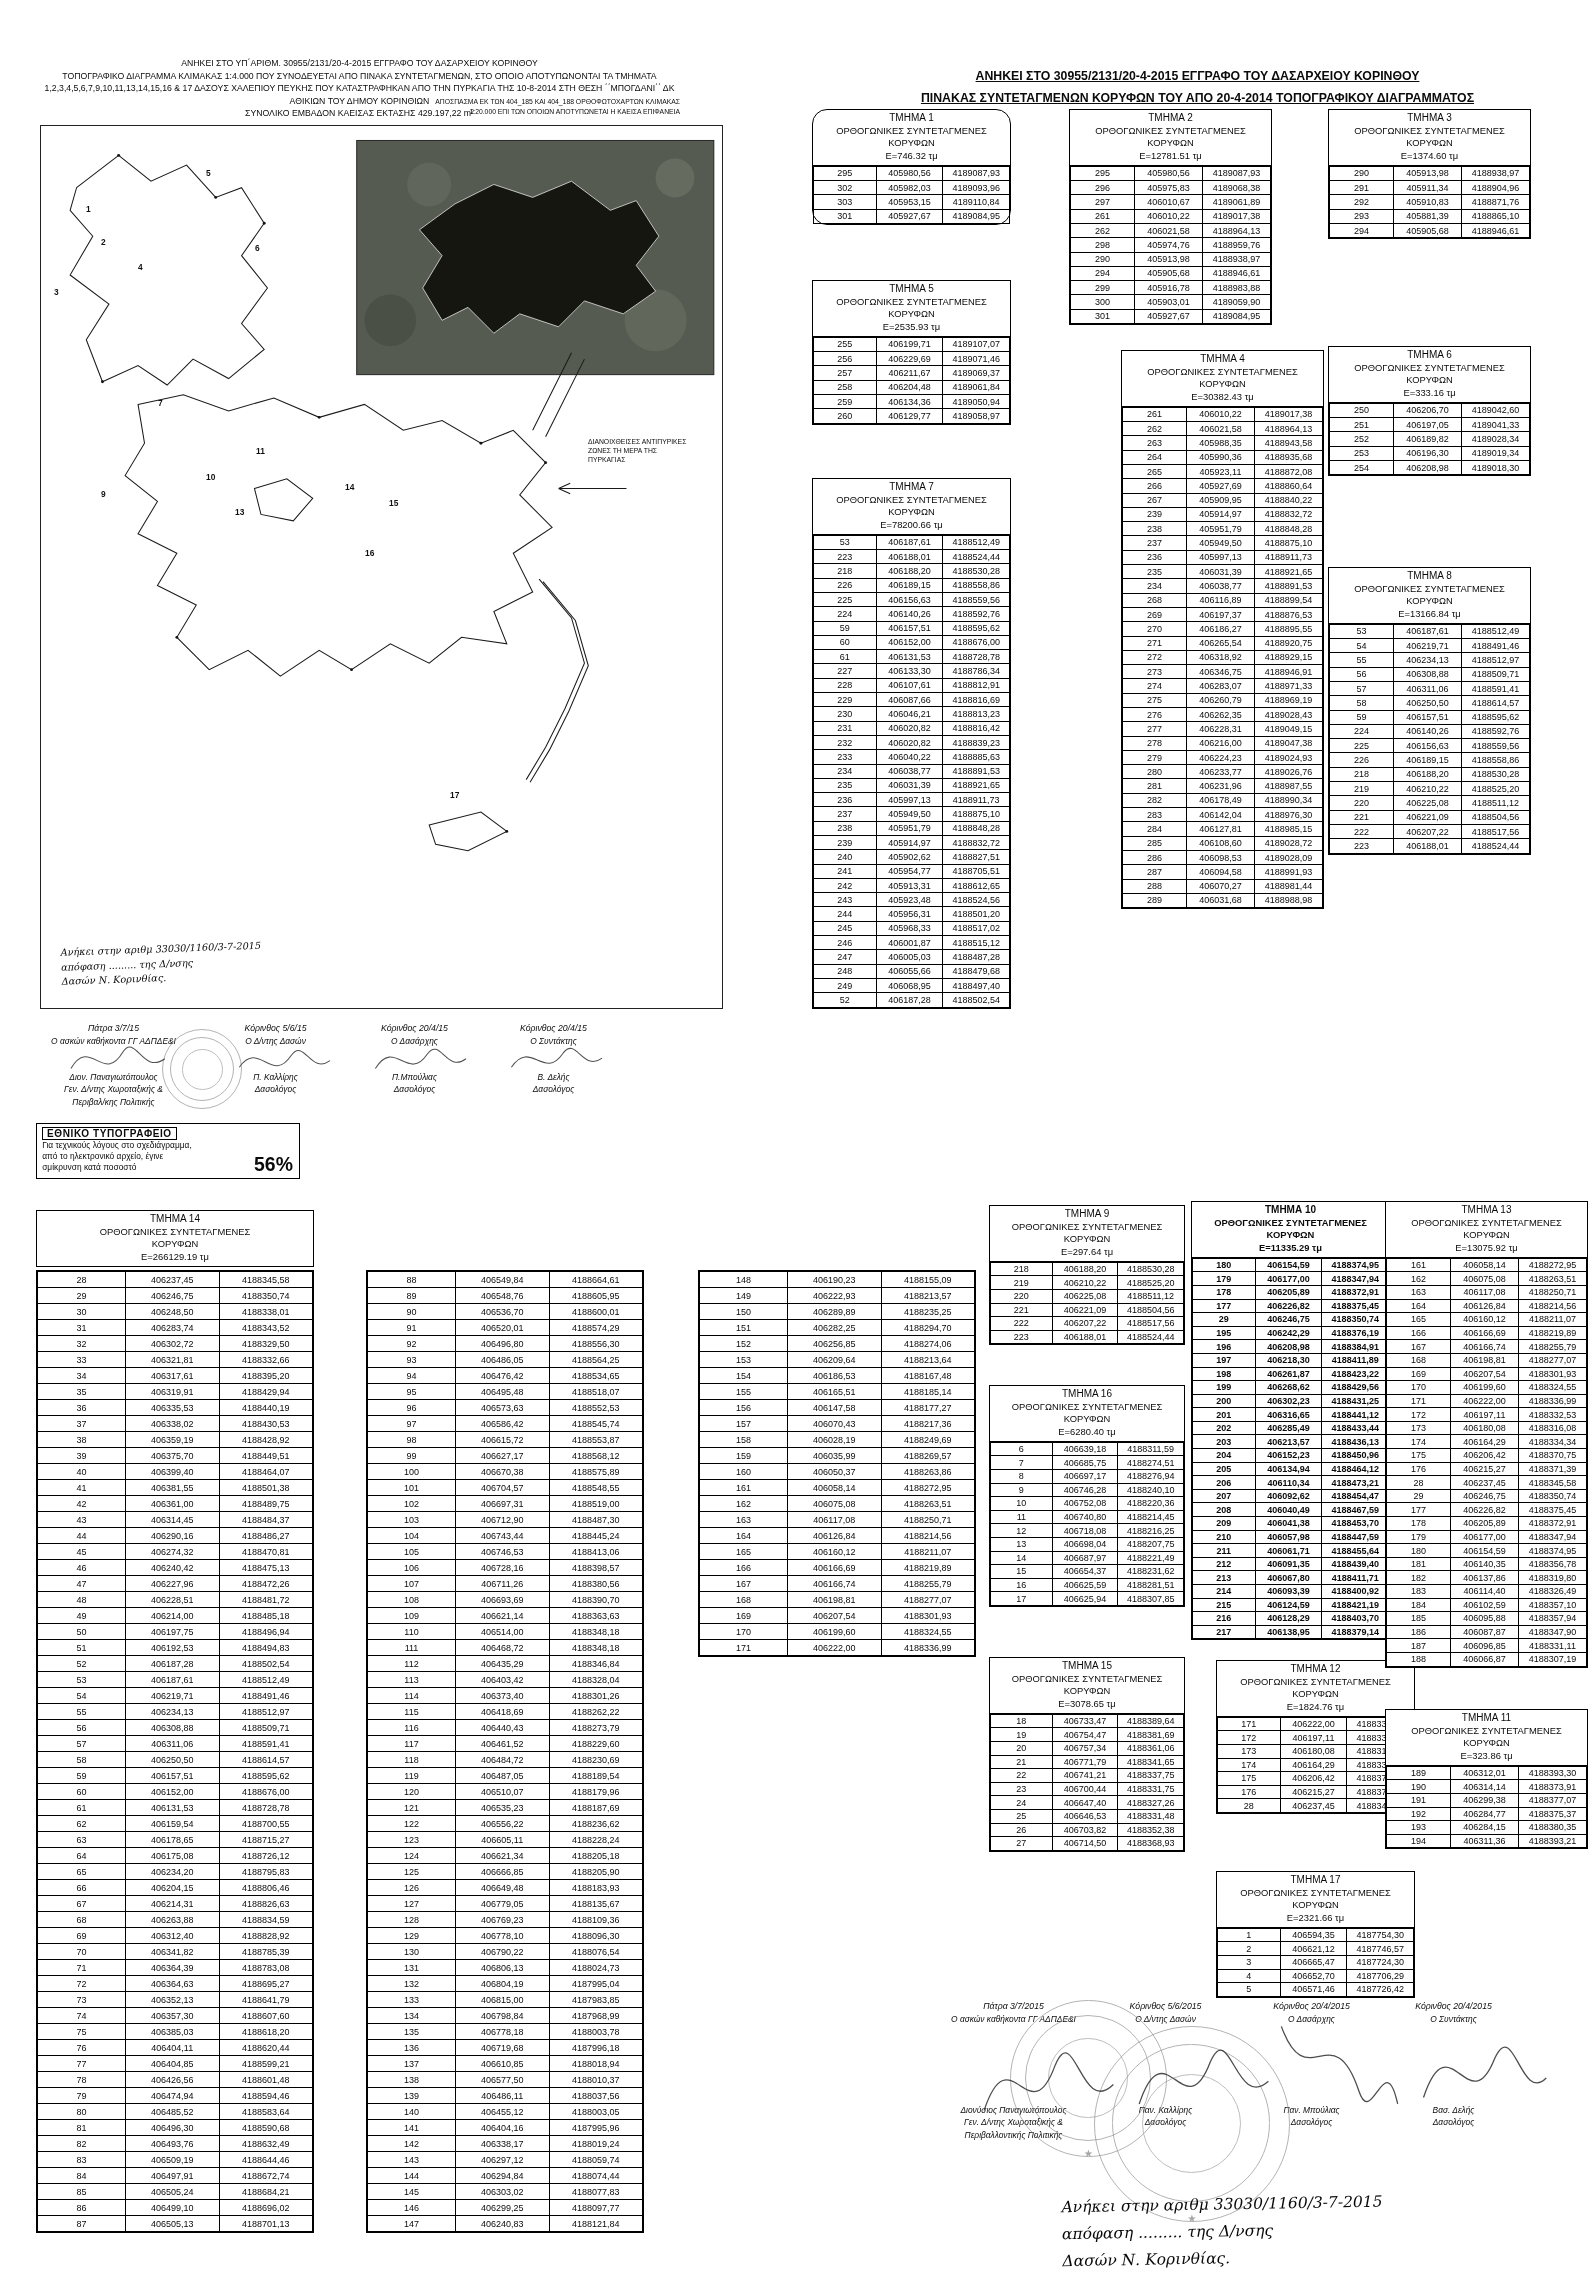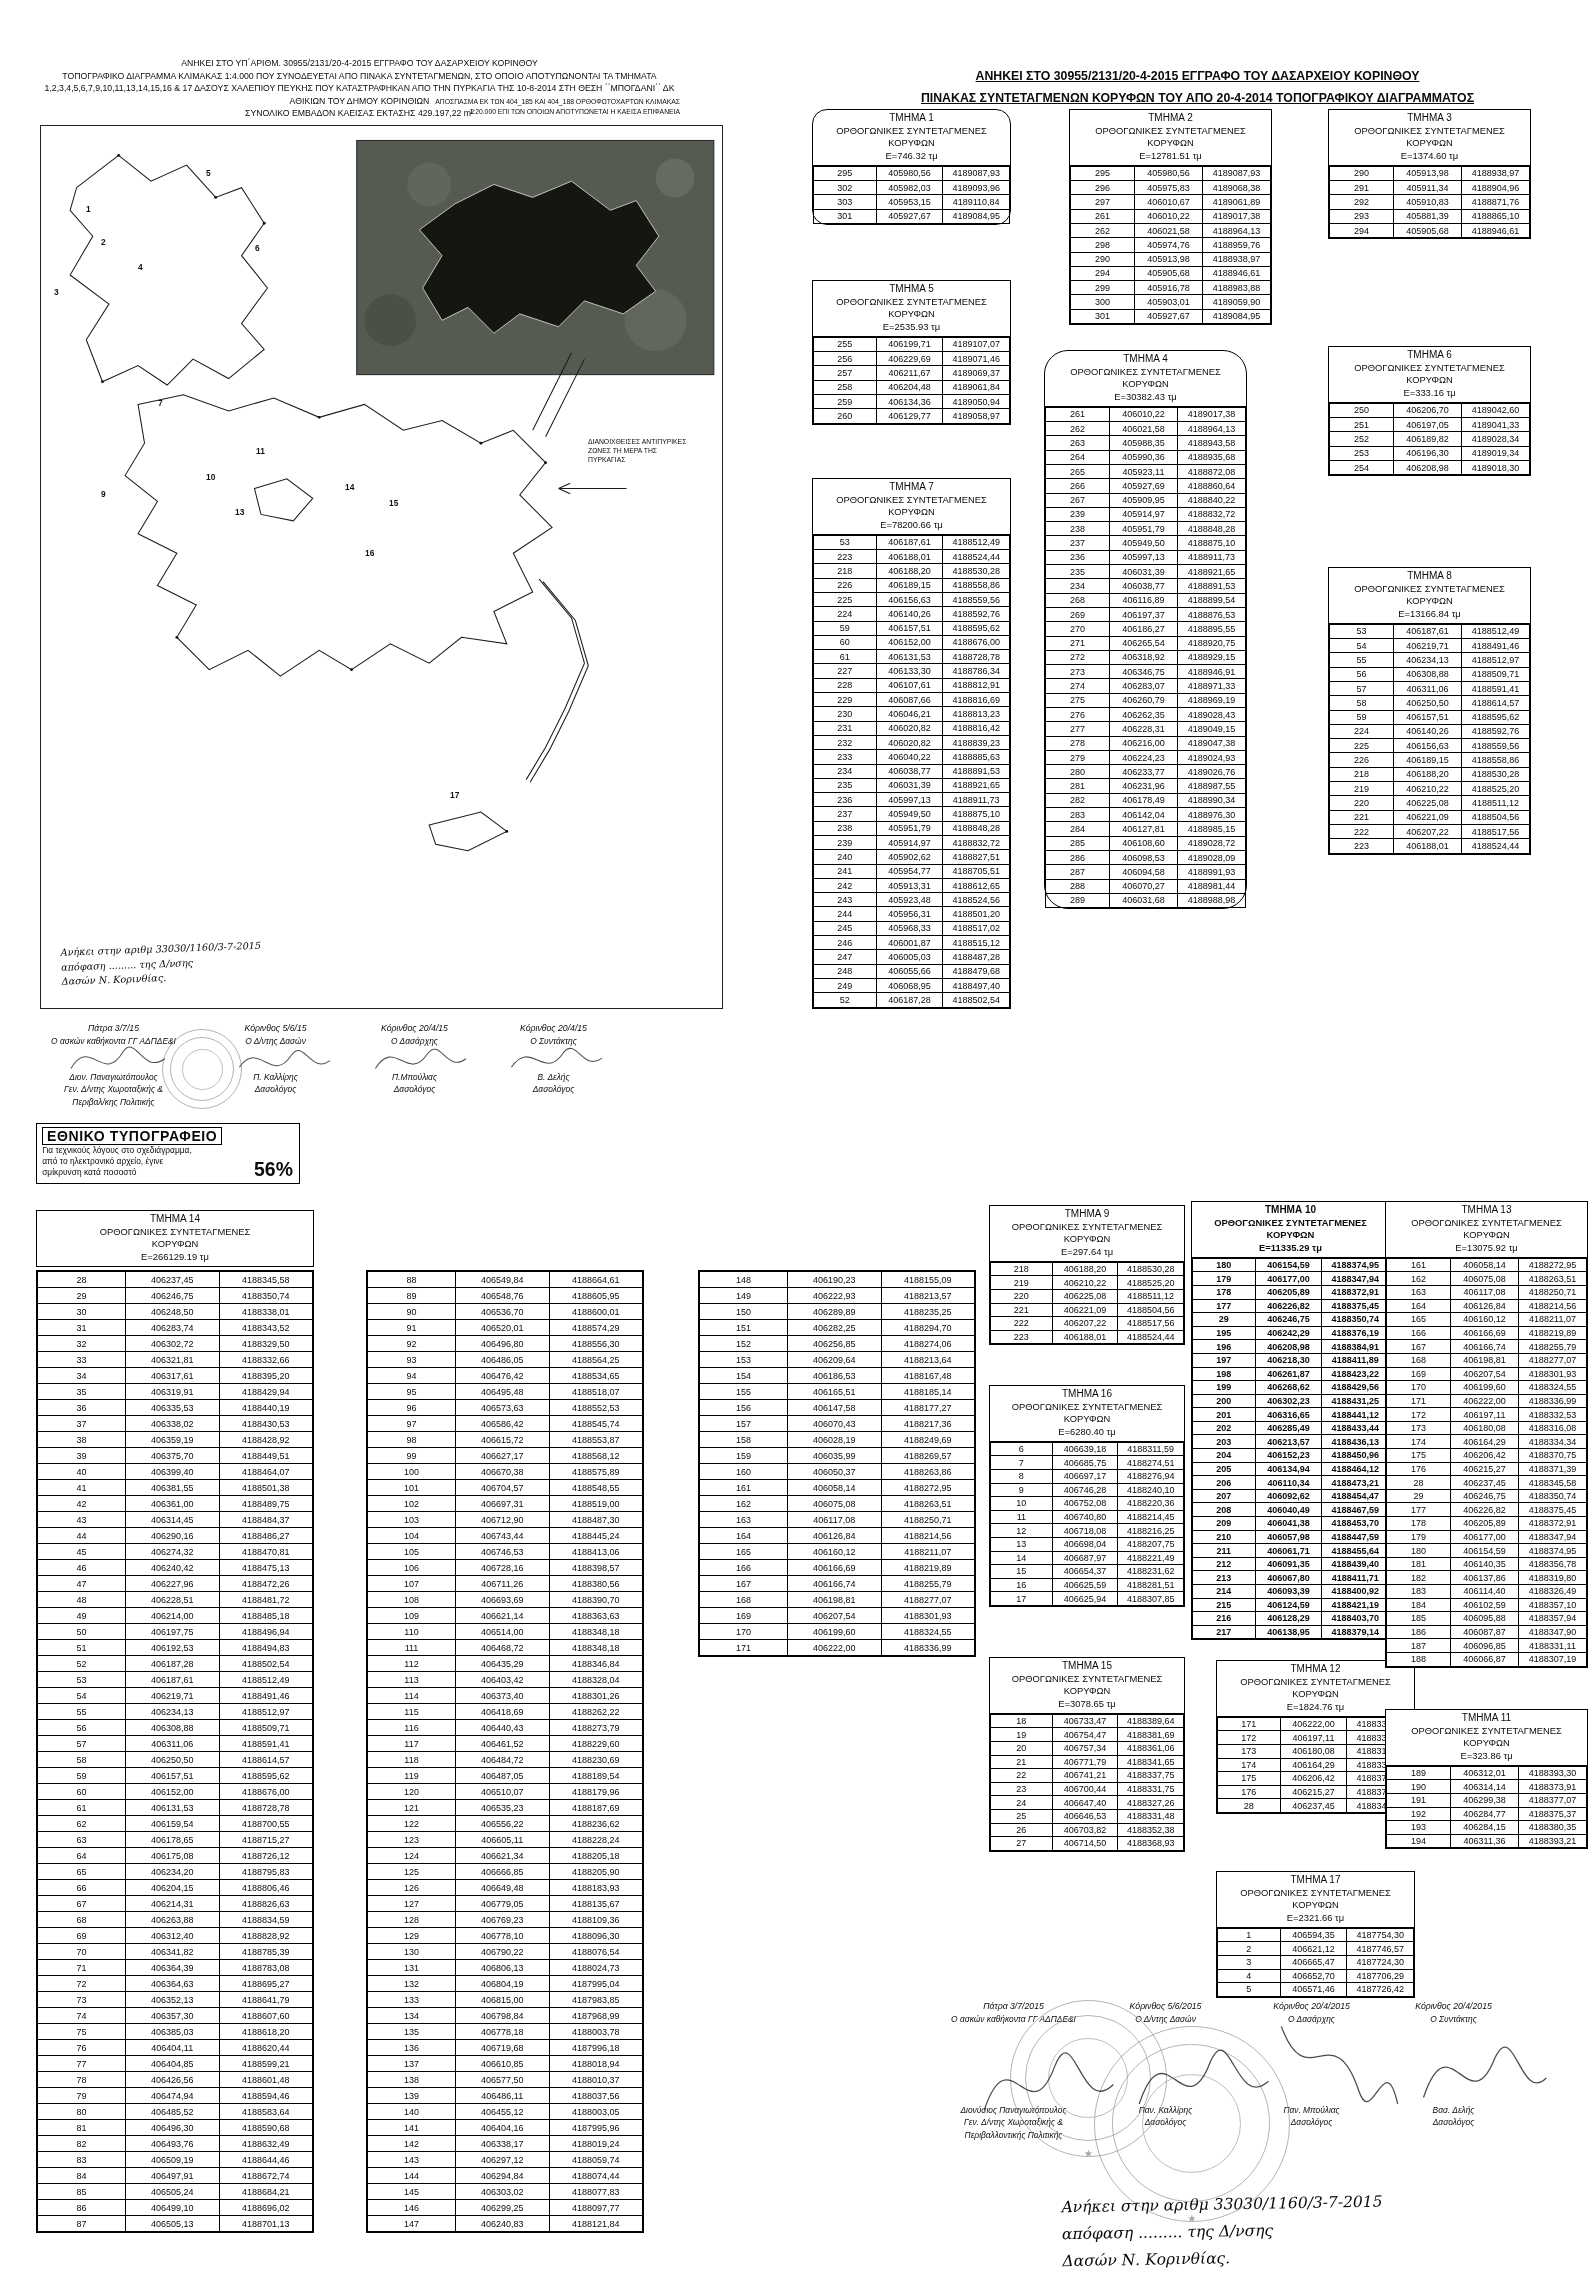--- a/index.html
+++ b/index.html
@@ -11,21 +11,21 @@
   #hdr-right .u{text-decoration:underline;}
   
   #mapbox{left:40px;top:125px;width:681px;height:882px;border:1.3px solid #222;}
   #map-caption{left:363px;top:97px;width:317px;text-align:right;font-size:6.8px;line-height:1.4;}
   .maplbl{position:absolute;font-size:8.4px;font-weight:bold;color:#111;}
   #antifire{position:absolute;left:547px;top:311px;width:123px;font-size:6.8px;line-height:1.35;text-align:left;}
   .hand{font-family:"DejaVu Serif",serif;font-style:italic;}
   #map-note{left:61px;top:942px;width:214px;font-size:9.7px;line-height:1.5;transform:rotate(-2deg);}
   
   #natprint{left:36px;top:1123px;width:252px;border:1.9px solid #000;padding:2.6px 5.2px 3.9px 5.2px;}
-  #natprint .npt{font-size:14px;font-weight:bold;letter-spacing:0.6px;border:1.3px solid #000;display:inline-block;padding:0 3.9px;}
+  #natprint .npt{font-size:10px;font-weight:bold;letter-spacing:0.6px;border:1.3px solid #000;display:inline-block;padding:0 3.9px;}
   #natprint .npl{font-size:8.4px;line-height:1.35;}
   #natprint .pct{position:absolute;right:6.5px;bottom:1.3px;font-size:19.4px;font-weight:bold;}
   
   .sigcol{position:absolute;width:149px;text-align:center;font-size:8.4px;line-height:1.5;font-style:italic;}
   .sigcol .date{font-size:8.7px;}
   .sigcol .role{font-size:8.4px;}
   .sigcol .gap{height:78px;}
   .sigcol.small .gap{height:23px;}
   .stamp{position:absolute;border:1.3px solid #8a8a8a;border-radius:50%;opacity:.65;}
   .stamp .inner{position:absolute;left:9%;top:9%;width:80%;height:80%;border:1px solid #8a8a8a;border-radius:50%;}
@@ -515,21 +515,21 @@
             <td>4189059,90</td>
           </tr>
           <tr>
             <td>301</td>
             <td>405927,67</td>
             <td>4189084,95</td>
           </tr>
         </tbody>
       </table>
     </div>
-  <div class="tblock rh22" style="left:1044px;top:350px;width:201px;border-radius:24px;">
+  <div class="tblock rh22" style="left:1121px;top:350px;width:201px;">
       <div class="th">
         <div class="tt">ΤΜΗΜΑ 4</div>
         <div class="ts">ΟΡΘΟΓΩΝΙΚΕΣ ΣΥΝΤΕΤΑΓΜΕΝΕΣ</div>
         <div class="ts">ΚΟΡΥΦΩΝ</div>
         <div class="ts">E=30382.43 τμ</div>
       </div>
       <table class="ct">
         <colgroup>
           <col style="width:32%">
           <col style="width:34%">

